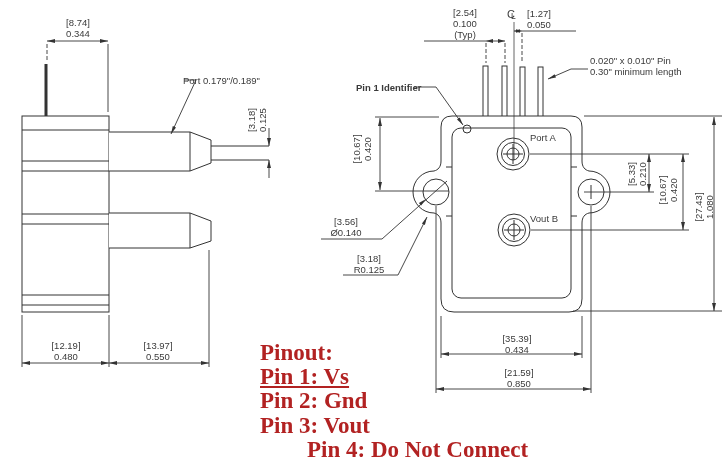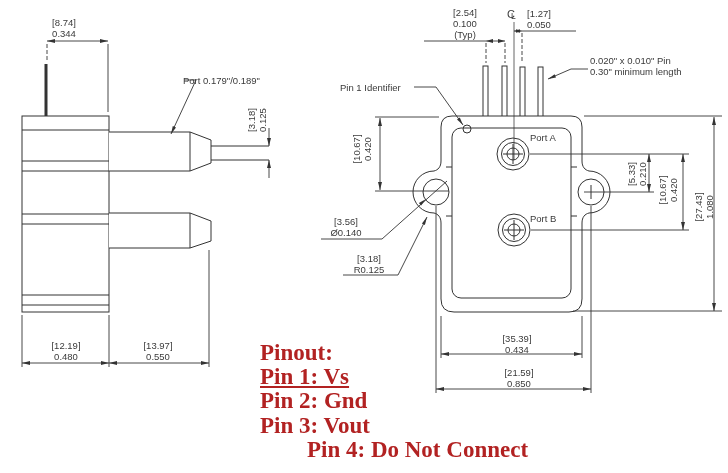--- a/index.html
+++ b/index.html
@@ -167,21 +167,21 @@
       <polygon points="714,117 712,125 716,125"></polygon>
       <polygon points="714,311 712,303 716,303"></polygon>
 
       <polygon points="441,354 449,352 449,356"></polygon>
       <polygon points="582,354 574,352 574,356"></polygon>
       <polygon points="436,389 444,387 444,391"></polygon>
       <polygon points="591,389 583,387 583,391"></polygon>
     </g>
   </svg>
 
-  <div class="lbl" style="left:64px;top:28px;">
+  <div class="lbl" style="left:78px;top:28px;">
     <span>[8.74]</span>
     <span>0.344</span>
   </div>
   <span class="lbl left" style="left:183px;top:80px;">Port 0.179"/0.189"</span>
   <div class="lbl rot" style="left:257px;top:120px;">
     <span>[3.18]</span>
     <span>0.125</span>
   </div>
   <div class="lbl" style="left:66px;top:351px;">
     <span>[12.19]</span>
@@ -199,23 +199,23 @@
   </div>
   <span class="cl-sym" style="left:512px;top:15px;"><span>C</span><span class="l2">L</span></span>
   <div class="lbl" style="left:539px;top:19px;">
     <span>[1.27]</span>
     <span>0.050</span>
   </div>
   <div class="lbl left" style="left:590px;top:66px;">
     <span>0.020" x 0.010" Pin</span>
     <span>0.30" minimum length</span>
   </div>
-  <span class="lbl left" style="left:340px;top:87px;">Pin 1 Identifier</span>
+  <span class="lbl left" style="left:356px;top:87px;font-weight:bold;">Pin 1 Identifier</span>
   <span class="lbl left" style="left:530px;top:137px;">Port A</span>
-  <span class="lbl left" style="left:530px;top:218px;">Port B</span>
+  <span class="lbl left" style="left:530px;top:218px;">Vout B</span>
 
   <div class="lbl rot" style="left:362px;top:149px;">
     <span>[10.67]</span>
     <span>0.420</span>
   </div>
   <div class="lbl" style="left:346px;top:227px;">
     <span>[3.56]</span>
     <span>Ø0.140</span>
   </div>
   <div class="lbl" style="left:369px;top:264px;">

